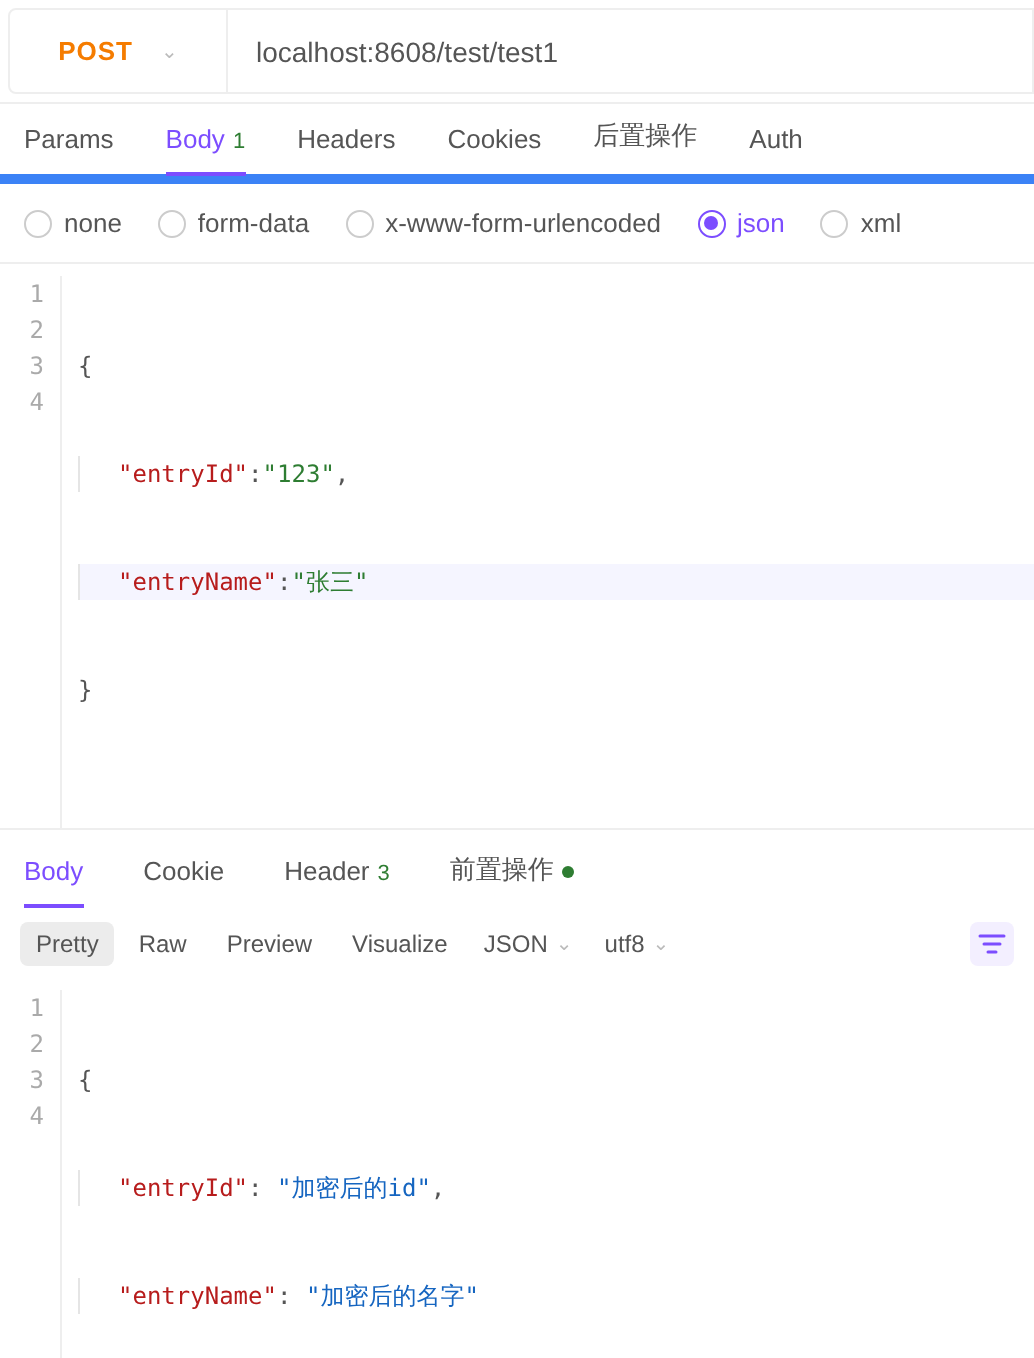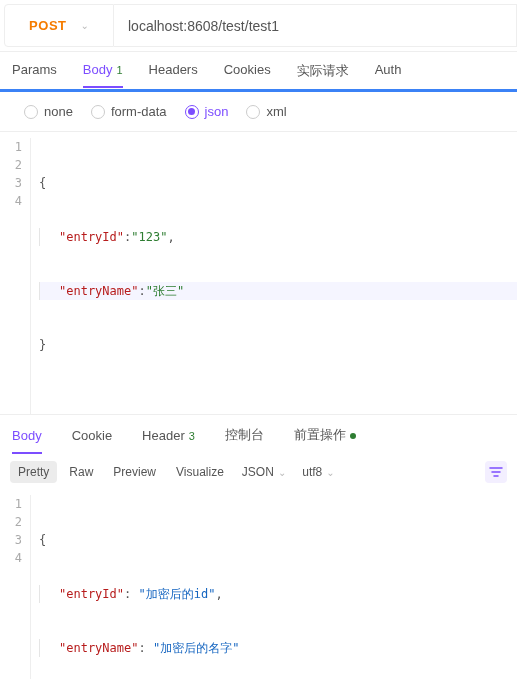--- a/index.html
+++ b/index.html
@@ -48,25 +48,25 @@
     margin: 4px 0 4px 0;
     padding: 16px 14px;
     font-size: 14px;
     color: #555;
     outline: none;
   }
 
   
   .tabs {
     display: flex;
-    align-items: flex-start;
+    align-items: flex-end;
     gap: 26px;
     padding: 0 12px;
     height: 40px;
-    border-bottom: 3px solid #3b82f6;
+    border-bottom: 5px solid #3b82f6;
     font-size: 13px;
   }
   .tab {
     position: relative;
     color: #555;
     cursor: pointer;
     padding: 10px 0;
     white-space: nowrap;
   }
   .tab.active {
@@ -83,21 +83,21 @@
     color: #2e7d32;
     font-size: 11px;
     margin-left: 4px;
   }
 
   
   .body-types {
     display: flex;
     align-items: center;
     gap: 18px;
-    padding: 12px 24px;
+    padding: 12px 12px;
     border-bottom: 1px solid #eee;
     font-size: 13px;
     color: #555;
   }
   .radio {
     display: inline-flex;
     align-items: center;
     gap: 6px;
     cursor: pointer;
   }
@@ -229,36 +229,42 @@
     <span class="chevron">⌄</span>
   </div>
   <input class="url-input" type="text" value="localhost:8608/test/test1" style="">
 </div>
 
 <div class="tabs">
   <div class="tab"><span>Params</span></div>
   <div class="tab active"><span>Body</span><span class="badge">1</span></div>
   <div class="tab"><span>Headers</span></div>
   <div class="tab"><span>Cookies</span></div>
-  <div class="tab"><span>实际请求</span></div>
+  <div class="tab"><span>后置操作</span></div>
   <div class="tab"><span>Auth</span></div>
 </div>
 
 <div class="body-types">
   <label class="radio">
     <span class="radio-circle">
         <span class="radio-inner"></span>
       </span>
     <span class="radio-label">none</span>
   </label>
   <label class="radio">
     <span class="radio-circle">
         <span class="radio-inner"></span>
       </span>
     <span class="radio-label">form-data</span>
+  </label>
+  <label class="radio">
+    <span class="radio-circle">
+        <span class="radio-inner"></span>
+      </span>
+    <span class="radio-label">x-www-form-urlencoded</span>
   </label>
   <label class="radio selected">
     <span class="radio-circle">
         <span class="radio-inner"></span>
       </span>
     <span class="radio-label">json</span>
   </label>
   <label class="radio">
     <span class="radio-circle">
         <span class="radio-inner"></span>
@@ -280,21 +286,20 @@
     <div class="line highlight" style="padding-left:20px;"><span class="guide"></span><span class="tok-key">"entryName"</span><span class="tok-punct">:</span><span class="tok-str">"<span>张三</span>"</span></div>
     <div class="line"><span class="tok-punct">}</span></div>
   </div>
 </div>
 
 <div class="response-section">
   <div class="resp-tabs">
     <div class="resp-tab active"><span>Body</span></div>
     <div class="resp-tab"><span>Cookie</span></div>
     <div class="resp-tab"><span>Header</span><span class="badge">3</span></div>
-    <div class="resp-tab"><span>控制台</span></div>
     <div class="resp-tab"><span>前置操作</span><span class="dot-green"></span></div>
   </div>
 
   <div class="resp-toolbar">
     <span class="pill active">Pretty</span>
     <span class="pill">Raw</span>
     <span class="pill">Preview</span>
     <span class="pill">Visualize</span>
     <span class="sel">
       <span>JSON</span>

